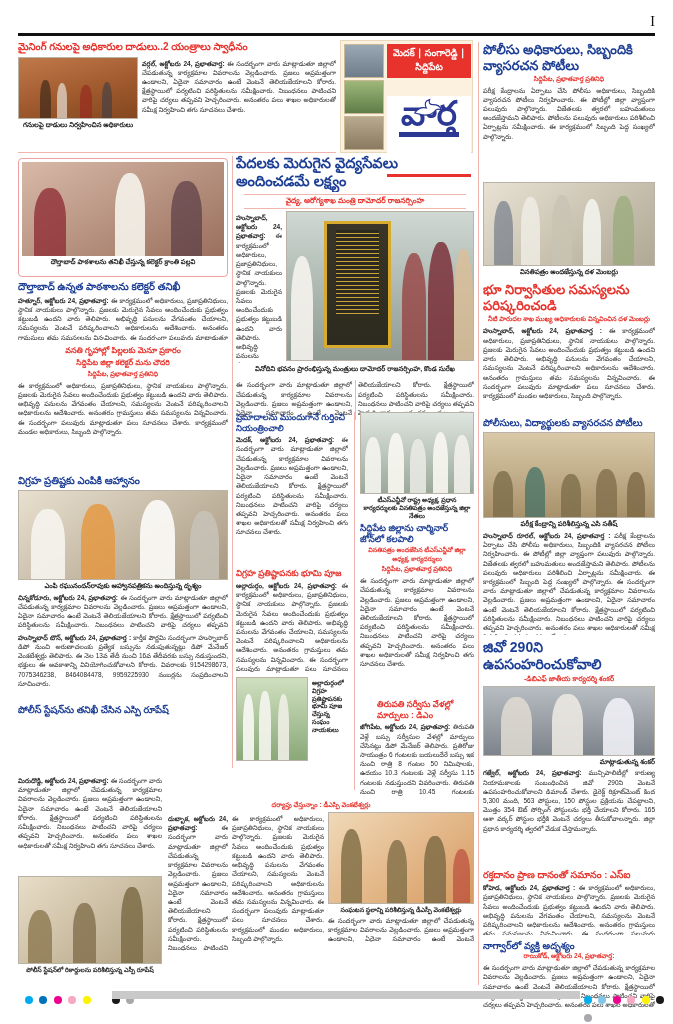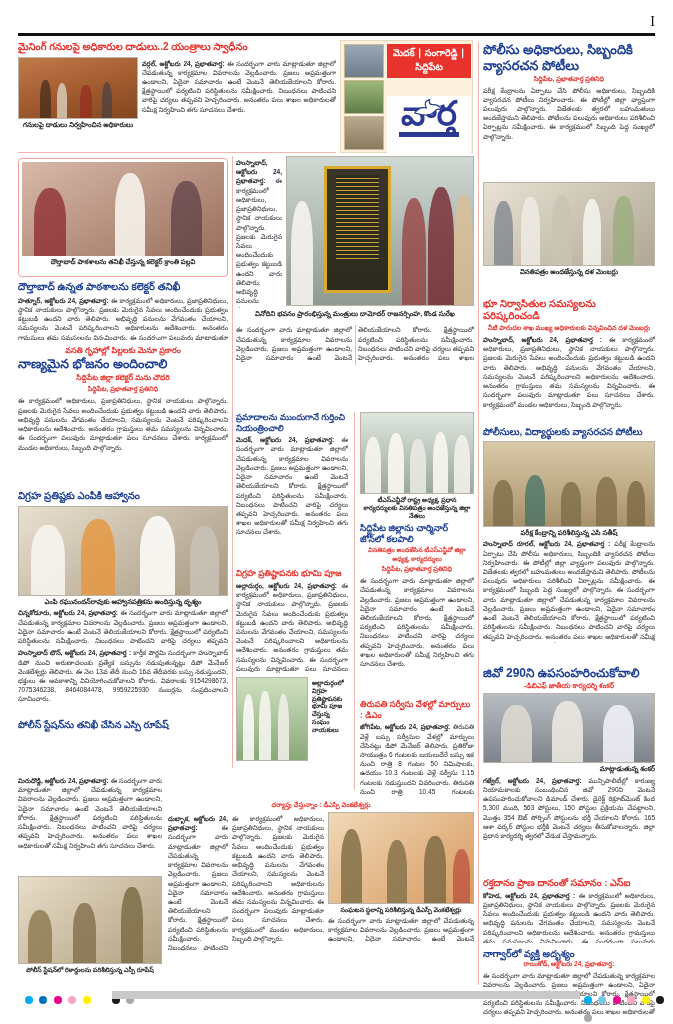--- a/index.html
+++ b/index.html
@@ -97,21 +97,21 @@
       <div class="ph" style="height:84px;background:linear-gradient(140deg,#e8e2d4,#b0a894);">
         <i class="fg" style="left:6%;width:11%;height:78%;background:rgba(90,100,120,.55);"></i>
         <i class="fg" style="left:22%;width:11%;height:82%;background:rgba(240,238,230,.8);"></i>
         <i class="fg" style="left:40%;width:12%;height:85%;background:rgba(200,195,180,.8);"></i>
         <i class="fg" style="left:58%;width:11%;height:80%;background:rgba(245,245,240,.85);"></i>
         <i class="fg" style="left:76%;width:12%;height:83%;background:rgba(150,170,120,.7);"></i>
       </div>
       <figcaption class="cap">వినతిపత్రం అందజేస్తున్న దళ మెంబర్లు</figcaption>
     </figure>
 
-    <h2 class="hl red c" style="font-size:10px;margin-top:22px;">భూ నిర్వాసితుల సమస్యలను పరిష్కరించండి</h2>
+    <h2 class="hl red c" style="font-size:13px;margin-top:6px;">భూ నిర్వాసితుల సమస్యలను పరిష్కరించండి</h2>
     <p class="sub" style="font-size:6.5px;">నీటి పారుదల శాఖ ముఖ్య అధికారులకు విన్నవించిన దళ మెంబర్లు</p>
     <p class="bt" style="height:86px;">
       <b class="dl">హుస్నాబాద్, అక్టోబరు 24, ప్రభాతవార్త :</b>
       <span>ఈ కార్యక్రమంలో అధికారులు, ప్రజాప్రతినిధులు, స్థానిక నాయకులు పాల్గొన్నారు. ప్రజలకు మెరుగైన సేవలు అందించేందుకు ప్రభుత్వం కట్టుబడి ఉందని వారు తెలిపారు. అభివృద్ధి పనులను వేగవంతం చేయాలని, సమస్యలను వెంటనే పరిష్కరించాలని అధికారులను ఆదేశించారు. అనంతరం గ్రామస్తులు తమ సమస్యలను విన్నవించారు. ఈ సందర్భంగా పలువురు మాట్లాడుతూ పలు సూచనలు చేశారు. కార్యక్రమంలో మండల అధికారులు, సిబ్బంది పాల్గొన్నారు.</span>
     </p>
 
     <h2 class="hl blue c" style="font-size:9.5px;margin-top:5px;">పోలీసులు, విద్యార్థులకు వ్యాసరచన పోటీలు</h2>
     <figure style="margin:3px 0 0 0;">
       <div class="ph" style="height:86px;background:linear-gradient(#d9c9a8,#a8916a);">
         <i class="fg" style="left:5%;width:12%;height:55%;background:rgba(120,105,70,.75);"></i>
@@ -121,21 +121,21 @@
         <i class="fg" style="left:84%;width:11%;height:54%;background:rgba(120,100,65,.75);"></i>
       </div>
       <figcaption class="cap">పరీక్ష కేంద్రాన్ని పరిశీలిస్తున్న ఎసి సతీష్</figcaption>
     </figure>
     <p class="bt" style="height:104px;">
       <b class="dl">హుస్నాబాద్ రూరల్, అక్టోబరు 24, ప్రభాతవార్త :</b>
       <span>పరీక్ష కేంద్రాలను ఏర్పాటు చేసి పోలీసు అధికారులు, సిబ్బందికి వ్యాసరచన పోటీలు నిర్వహించారు. ఈ పోటీల్లో జిల్లా వ్యాప్తంగా పలువురు పాల్గొన్నారు. విజేతలకు త్వరలో బహుమతులు అందజేస్తామని తెలిపారు. పోటీలను పలువురు అధికారులు పరిశీలించి ఏర్పాట్లను సమీక్షించారు. ఈ కార్యక్రమంలో సిబ్బంది పెద్ద సంఖ్యలో పాల్గొన్నారు.</span>
       <span>ఈ సందర్భంగా వారు మాట్లాడుతూ జిల్లాలో చేపడుతున్న కార్యక్రమాల వివరాలను వెల్లడించారు. ప్రజలు అప్రమత్తంగా ఉండాలని, ఏదైనా సమాచారం ఉంటే వెంటనే తెలియజేయాలని కోరారు. క్షేత్రస్థాయిలో పర్యటించి పరిస్థితులను సమీక్షించారు. నిబంధనలు పాటించని వారిపై చర్యలు తప్పవని హెచ్చరించారు. అనంతరం పలు శాఖల అధికారులతో సమీక్ష నిర్వహించి తగు సూచనలు చేశారు.</span>
     </p>
 
-    <h2 class="hl blue c" style="font-size:12px;margin-top:23px;">జివో 290ని ఉపసంహరించుకోవాలి</h2>
+    <h2 class="hl blue c" style="font-size:14px;margin-top:4px;">జివో 290ని ఉపసంహరించుకోవాలి</h2>
     <p class="sub" style="font-size:7px;">-డిబిఎఫ్ జాతీయ కార్యదర్శి శంకర్</p>
     <figure style="margin:2px 0 0 0;">
       <div class="ph" style="height:70px;background:linear-gradient(#b8bdc2,#7d838a);">
         <i class="fg" style="left:10%;width:18%;height:85%;background:rgba(225,220,210,.85);"></i>
         <i class="fg" style="left:40%;width:18%;height:90%;background:rgba(235,232,225,.9);"></i>
         <i class="fg" style="left:70%;width:18%;height:84%;background:rgba(240,240,245,.9);"></i>
       </div>
       <figcaption class="cap" style="text-align:right;">మాట్లాడుతున్న శంకర్</figcaption>
     </figure>
     <p class="bt" style="height:96px;">
@@ -148,20 +148,22 @@
       <b class="dl">కోహెడ, అక్టోబరు 24, ప్రభాతవార్త :</b>
       <span>ఈ కార్యక్రమంలో అధికారులు, ప్రజాప్రతినిధులు, స్థానిక నాయకులు పాల్గొన్నారు. ప్రజలకు మెరుగైన సేవలు అందించేందుకు ప్రభుత్వం కట్టుబడి ఉందని వారు తెలిపారు. అభివృద్ధి పనులను వేగవంతం చేయాలని, సమస్యలను వెంటనే పరిష్కరించాలని అధికారులను ఆదేశించారు. అనంతరం గ్రామస్తులు తమ సమస్యలను విన్నవించారు. ఈ సందర్భంగా పలువురు మాట్లాడుతూ పలు సూచనలు చేశారు. కార్యక్రమంలో మండల అధికారులు, సిబ్బంది పాల్గొన్నారు.</span>
     </p>
 
     <h2 class="hl blue c" style="font-size:9.5px;margin-top:5px;">నాగ్వార్‌లో వ్యక్తి అదృశ్యం</h2>
     <p class="byl">రాయికోడ్, అక్టోబరు 24, ప్రభాతవార్త:</p>
     <p class="bt" style="height:46px;">ఈ సందర్భంగా వారు మాట్లాడుతూ జిల్లాలో చేపడుతున్న కార్యక్రమాల వివరాలను వెల్లడించారు. ప్రజలు అప్రమత్తంగా ఉండాలని, ఏదైనా సమాచారం ఉంటే వెంటనే తెలియజేయాలని కోరారు. క్షేత్రస్థాయిలో పర్యటించి పరిస్థితులను సమీక్షించారు. నిబంధనలు పాటించని వారిపై చర్యలు తప్పవని హెచ్చరించారు. అనంతరం పలు శాఖల అధికారులతో సమీక్ష నిర్వహించి తగు సూచనలు చేశారు.</p>
   </section>
 
   <section class="abs" style="left:236px;top:154px;width:238px;">
+    <h1 class="hl blue c" style="font-size:14.5px;height:38px;overflow:hidden;">పేదలకు మెరుగైన వైద్యసేవలు అందించడమే లక్ష్యం</h1>
+    <p class="sub" style="border-top:1px solid #f2b5ad;border-bottom:1px solid #f2b5ad;padding:1px 0;margin:2px 8px;">వైద్య, ఆరోగ్యశాఖ మంత్రి దామోదర్ రాజనర్సింహ</p>
     <div class="row" style="margin-top:2px;">
       <p class="bt" style="width:46px;flex:none;height:150px;">
         <b class="dl">హుస్నాబాద్, అక్టోబరు 24, ప్రభాతవార్త:</b>
         <span>ఈ కార్యక్రమంలో అధికారులు, ప్రజాప్రతినిధులు, స్థానిక నాయకులు పాల్గొన్నారు. ప్రజలకు మెరుగైన సేవలు అందించేందుకు ప్రభుత్వం కట్టుబడి ఉందని వారు తెలిపారు. అభివృద్ధి పనులను వేగవంతం చేయాలని, సమస్యలను వెంటనే పరిష్కరించాలని అధికారులను ఆదేశించారు. అనంతరం గ్రామస్తులు తమ సమస్యలను విన్నవించారు. ఈ సందర్భంగా పలువురు మాట్లాడుతూ పలు సూచనలు చేశారు. కార్యక్రమంలో మండల అధికారులు, సిబ్బంది పాల్గొన్నారు.</span>
       </p>
       <div style="flex:1;">
         <div class="ph" style="height:150px;background:linear-gradient(#cfd8d2,#8f9a93);">
           <span class="plq">
               <i></i>
             </span>
@@ -205,21 +207,21 @@
         <i class="fg" style="left:44%;width:14%;height:68%;background:rgba(235,235,230,.85);"></i>
         <i class="fg" style="left:64%;width:14%;height:76%;background:rgba(248,246,240,.9);"></i>
         <i class="fg" style="left:83%;width:14%;height:72%;background:rgba(242,240,235,.9);"></i>
       </div>
       <figcaption class="cap" style="font-size:6.3px;">టీఎస్ఎన్జీవో రాష్ట్ర అధ్యక్ష, ప్రధాన కార్యదర్శులకు వినతిపత్రం అందజేస్తున్న జిల్లా నేతలు</figcaption>
     </figure>
     <h2 class="hl blue c" style="font-size:9px;margin-top:3px;">సిద్దిపేట జిల్లాను చార్మినార్ జోన్‌లో కలపాలి</h2>
     <p class="sub" style="font-size:6.3px;">వినతిపత్రం అందజేసిన టీఎస్ఎన్జీవో జిల్లా అధ్యక్ష, కార్యదర్శులు</p>
     <p class="byl">సిద్దిపేట, ప్రభాతవార్త ప్రతినిధి</p>
     <p class="bt" style="height:118px;">ఈ సందర్భంగా వారు మాట్లాడుతూ జిల్లాలో చేపడుతున్న కార్యక్రమాల వివరాలను వెల్లడించారు. ప్రజలు అప్రమత్తంగా ఉండాలని, ఏదైనా సమాచారం ఉంటే వెంటనే తెలియజేయాలని కోరారు. క్షేత్రస్థాయిలో పర్యటించి పరిస్థితులను సమీక్షించారు. నిబంధనలు పాటించని వారిపై చర్యలు తప్పవని హెచ్చరించారు. అనంతరం పలు శాఖల అధికారులతో సమీక్ష నిర్వహించి తగు సూచనలు చేశారు.</p>
-    <h2 class="hl red c" style="font-size:8.5px;margin-top:5px;">తిరుపతి సర్వీసు వేళల్లో మార్పులు : డిఎం</h2>
+    <h2 class="hl red c" style="font-size:8.5px;margin-top:5px;margin-left:17px;">తిరుపతి సర్వీసు వేళల్లో మార్పులు : డిఎం</h2>
     <p class="bt" style="height:74px;">
       <b class="dl">జోగిపేట, అక్టోబరు 24, ప్రభాతవార్త:</b>
       <span>తిరుపతి వెళ్లే బస్సు సర్వీసుల వేళల్లో మార్పులు చేసినట్లు డిపో మేనేజర్ తెలిపారు. ప్రతిరోజు సాయంత్రం 6 గంటలకు బయలుదేరే బస్సు ఇక నుంచి రాత్రి 8 గంటల 50 నిమిషాలకు, ఉదయం 10.3 గంటలకు వెళ్లే సర్వీసు 1.15 గంటలకు నడుస్తుందని వివరించారు. తిరుపతి నుంచి రాత్రి 10.45 గంటలకు బయలుదేరుతుందని, ప్రయాణికులు ఈ మార్పులను గమనించాలని కోరారు.</span>
     </p>
   </section>
 
   <section class="abs" style="left:18px;top:158px;width:210px;">
     <div class="pinkbox">
       <div class="ph" style="height:94px;border:none;background:linear-gradient(150deg,#d8b9a8,#9a6f5d);">
         <i class="fg" style="left:6%;width:16%;height:72%;background:rgba(140,40,50,.75);"></i>
@@ -228,21 +230,20 @@
       </div>
       <p class="cap">దౌల్తాబాద్ పాఠశాలను తనిఖీ చేస్తున్న కలెక్టర్ క్రాంతి పల్లవి</p>
     </div>
     <h2 class="hl blue c" style="font-size:10px;margin-top:4px;">దౌల్తాబాద్ ఉన్నత పాఠశాలను కలెక్టర్ తనిఖీ</h2>
     <p class="bt" style="height:44px;">
       <b class="dl">హత్నూర్, అక్టోబరు 24, ప్రభాతవార్త:</b>
       <span>ఈ కార్యక్రమంలో అధికారులు, ప్రజాప్రతినిధులు, స్థానిక నాయకులు పాల్గొన్నారు. ప్రజలకు మెరుగైన సేవలు అందించేందుకు ప్రభుత్వం కట్టుబడి ఉందని వారు తెలిపారు. అభివృద్ధి పనులను వేగవంతం చేయాలని, సమస్యలను వెంటనే పరిష్కరించాలని అధికారులను ఆదేశించారు. అనంతరం గ్రామస్తులు తమ సమస్యలను విన్నవించారు. ఈ సందర్భంగా పలువురు మాట్లాడుతూ పలు సూచనలు చేశారు. కార్యక్రమంలో మండల అధికారులు, సిబ్బంది పాల్గొన్నారు.</span>
     </p>
 
     <p class="kick" style="margin-top:6px;">వసతి గృహాల్లో పిల్లలకు మెనూ ప్రకారం</p>
-    <h2 class="hl blue c" style="font-size:12.5px;">నాణ్యమైన భోజనం అందించాలి</h2>
     <p class="sub">సిద్దిపేట జిల్లా కలెక్టర్ మను చౌదరి</p>
     <p class="byl">సిద్దిపేట, ప్రభాతవార్త ప్రతినిధి</p>
     <p class="bt" style="height:88px;">ఈ కార్యక్రమంలో అధికారులు, ప్రజాప్రతినిధులు, స్థానిక నాయకులు పాల్గొన్నారు. ప్రజలకు మెరుగైన సేవలు అందించేందుకు ప్రభుత్వం కట్టుబడి ఉందని వారు తెలిపారు. అభివృద్ధి పనులను వేగవంతం చేయాలని, సమస్యలను వెంటనే పరిష్కరించాలని అధికారులను ఆదేశించారు. అనంతరం గ్రామస్తులు తమ సమస్యలను విన్నవించారు. ఈ సందర్భంగా పలువురు మాట్లాడుతూ పలు సూచనలు చేశారు. కార్యక్రమంలో మండల అధికారులు, సిబ్బంది పాల్గొన్నారు.</p>
 
     <h2 class="hl blue c" style="font-size:10px;margin-top:6px;">విగ్రహ ప్రతిష్టకు ఎంపికి ఆహ్వానం</h2>
     <figure style="margin:3px 0 0 0;">
       <div class="ph" style="height:90px;background:linear-gradient(145deg,#e8e0d0,#a89880);">
         <i class="fg" style="left:6%;width:16%;height:80%;background:rgba(245,243,238,.92);"></i>
         <i class="fg" style="left:30%;width:16%;height:86%;background:rgba(230,150,60,.8);"></i>
         <i class="fg" style="left:58%;width:17%;height:90%;background:rgba(250,248,244,.95);"></i>

